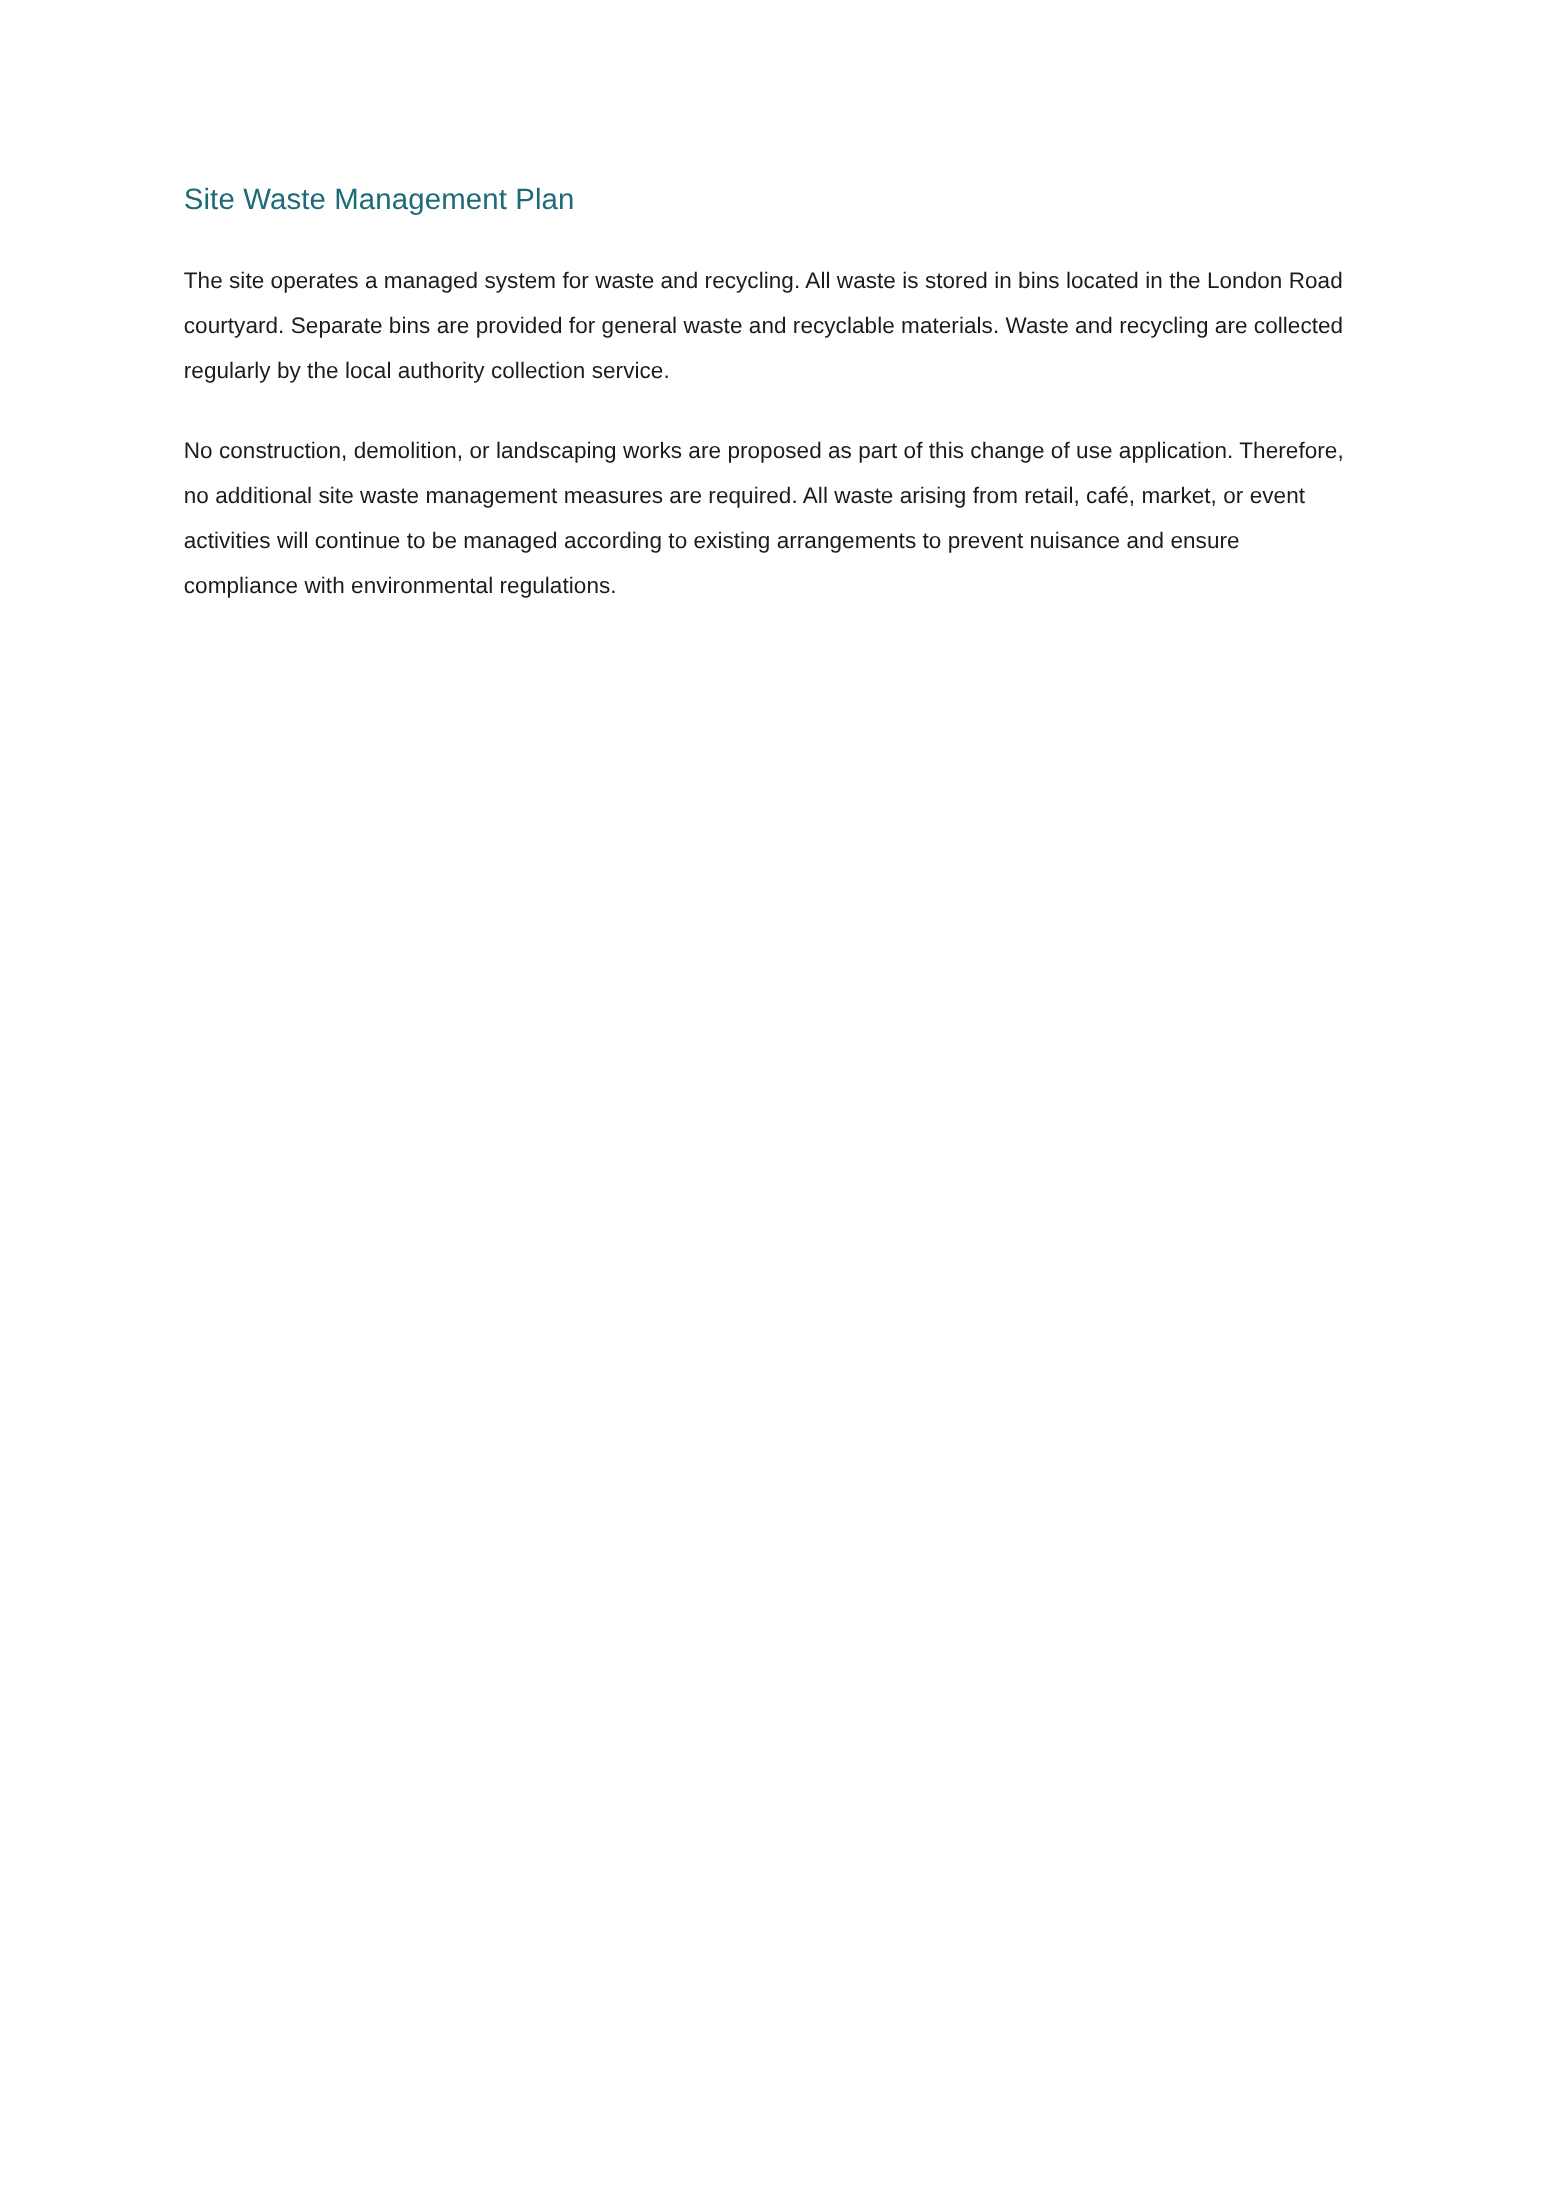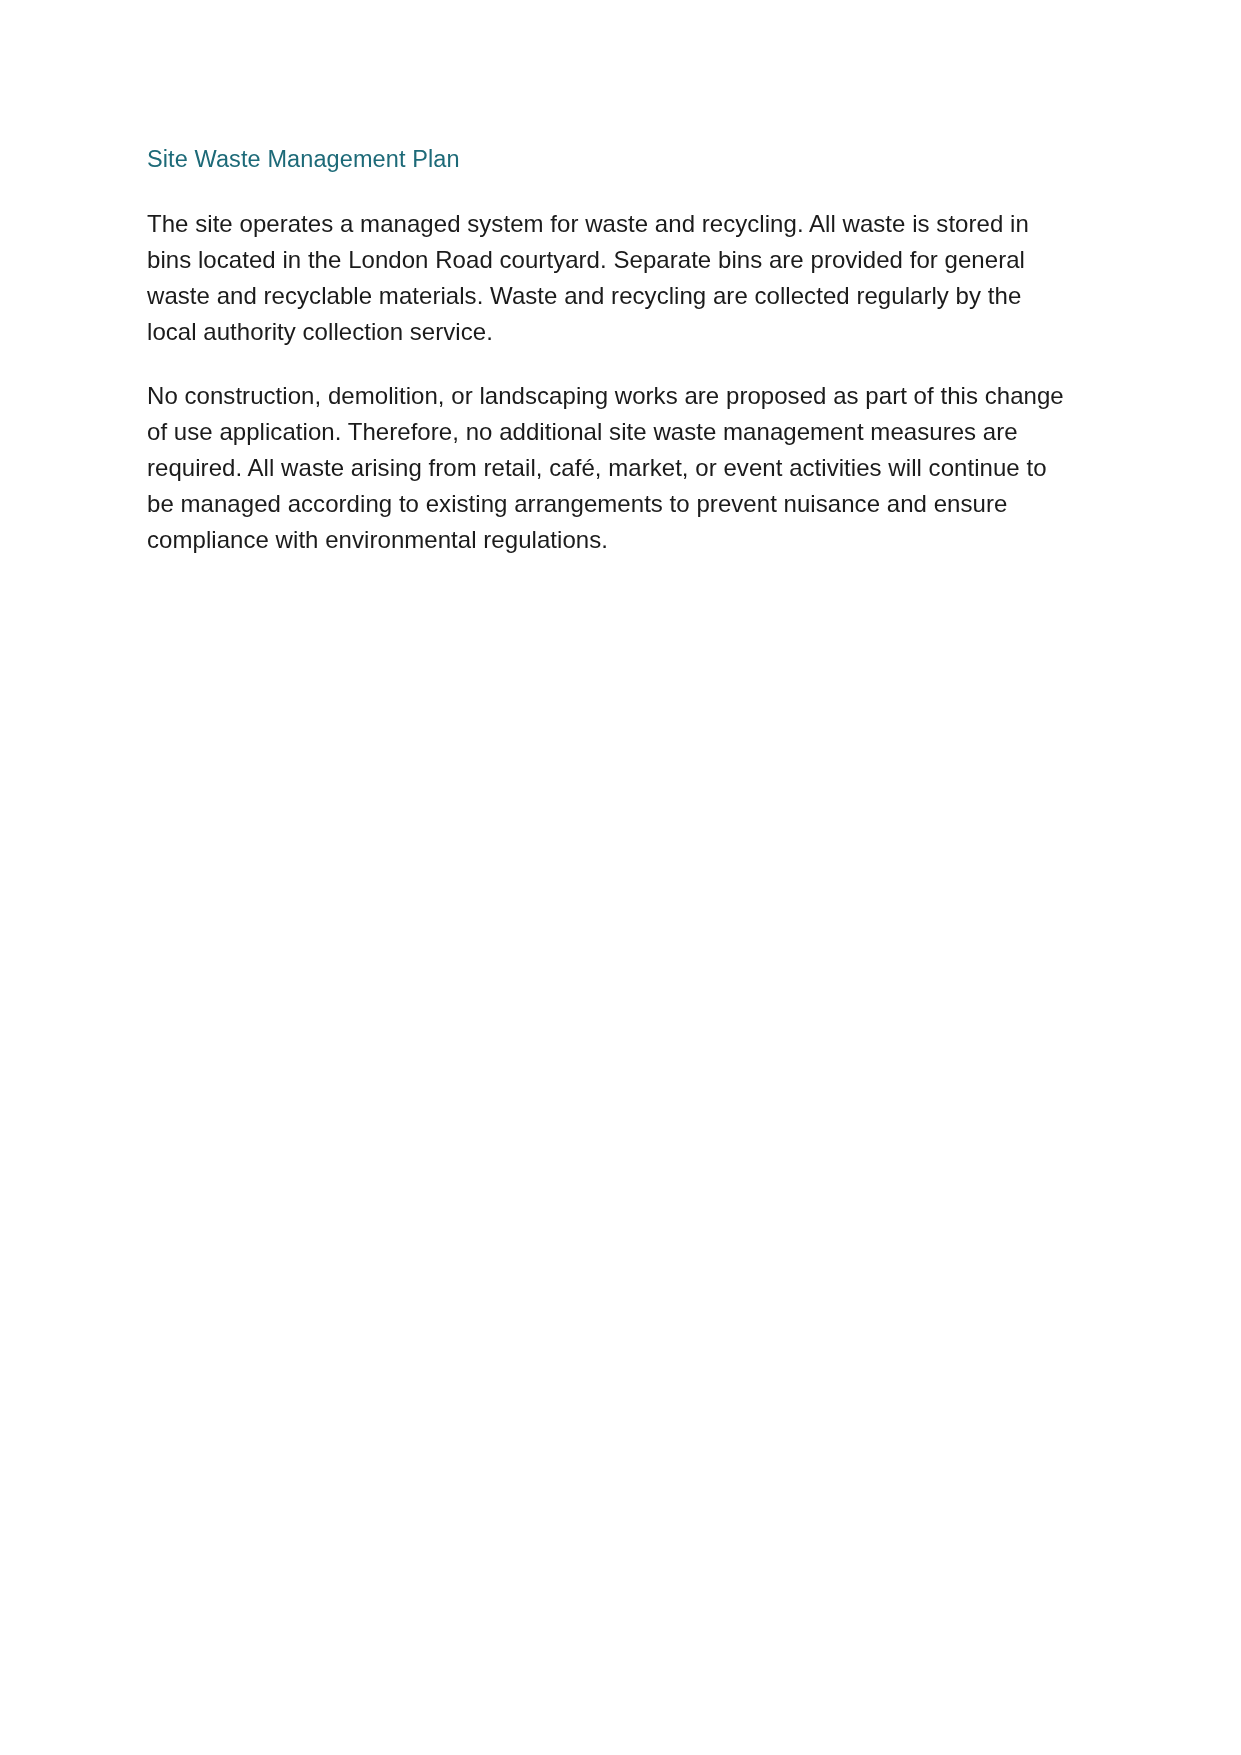--- a/index.html
+++ b/index.html
@@ -30,21 +30,21 @@
   }
   .doc-heading {
     font-size: 23.5px;
     line-height: 1.35;
     font-weight: 400;
     color: #1d6a78;
     margin: 0 0 30px 0;
     letter-spacing: 0.1px;
   }
   .doc-paragraph {
-    font-size: 24px;
+    font-size: 18px;
     line-height: 36px;
     font-weight: 400;
     color: #1b1b1b;
     margin: 0 0 28px 0;
     letter-spacing: 0.05px;
     text-align: left;
   }
   .doc-paragraph:last-child {
     margin-bottom: 12px;
   }

